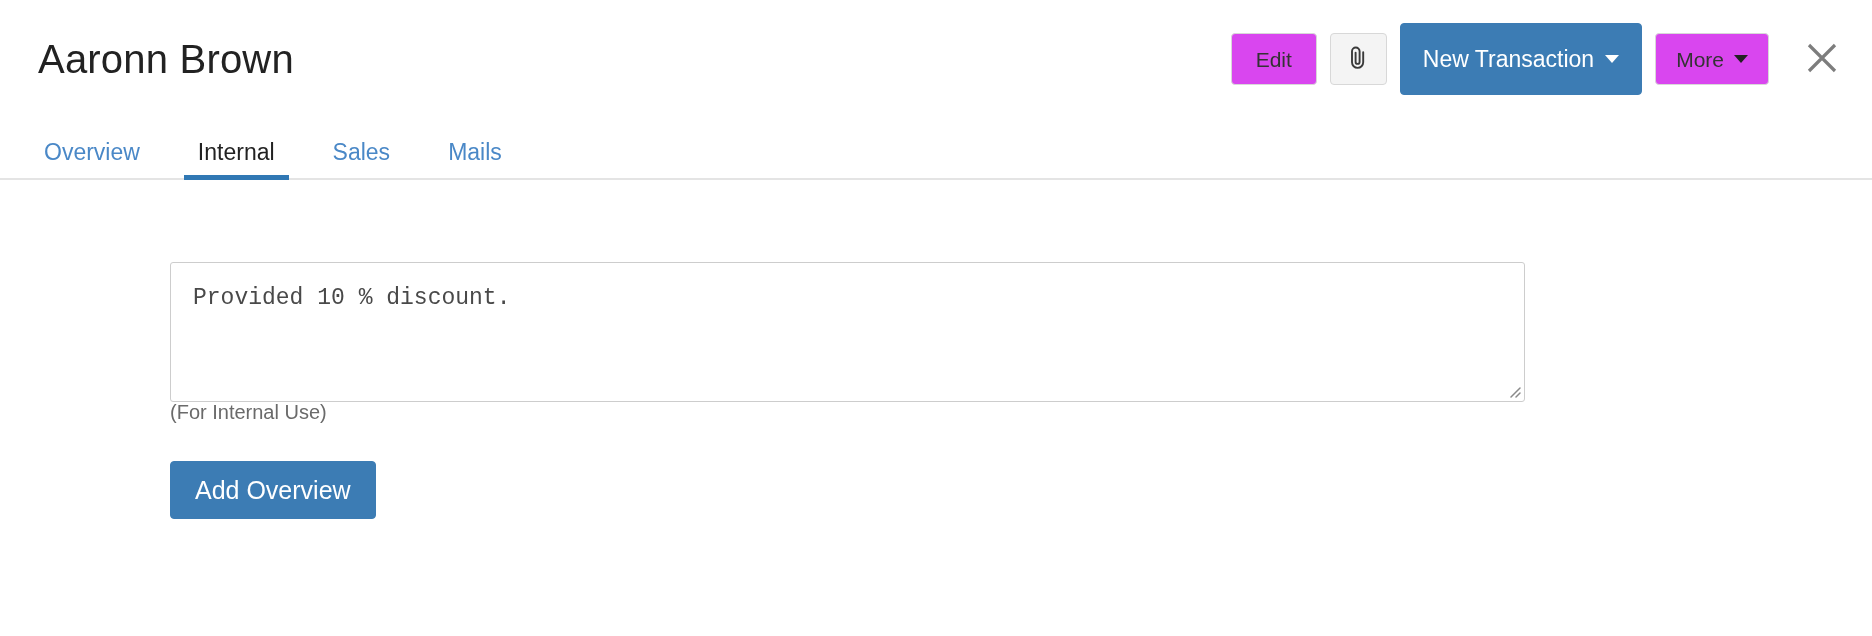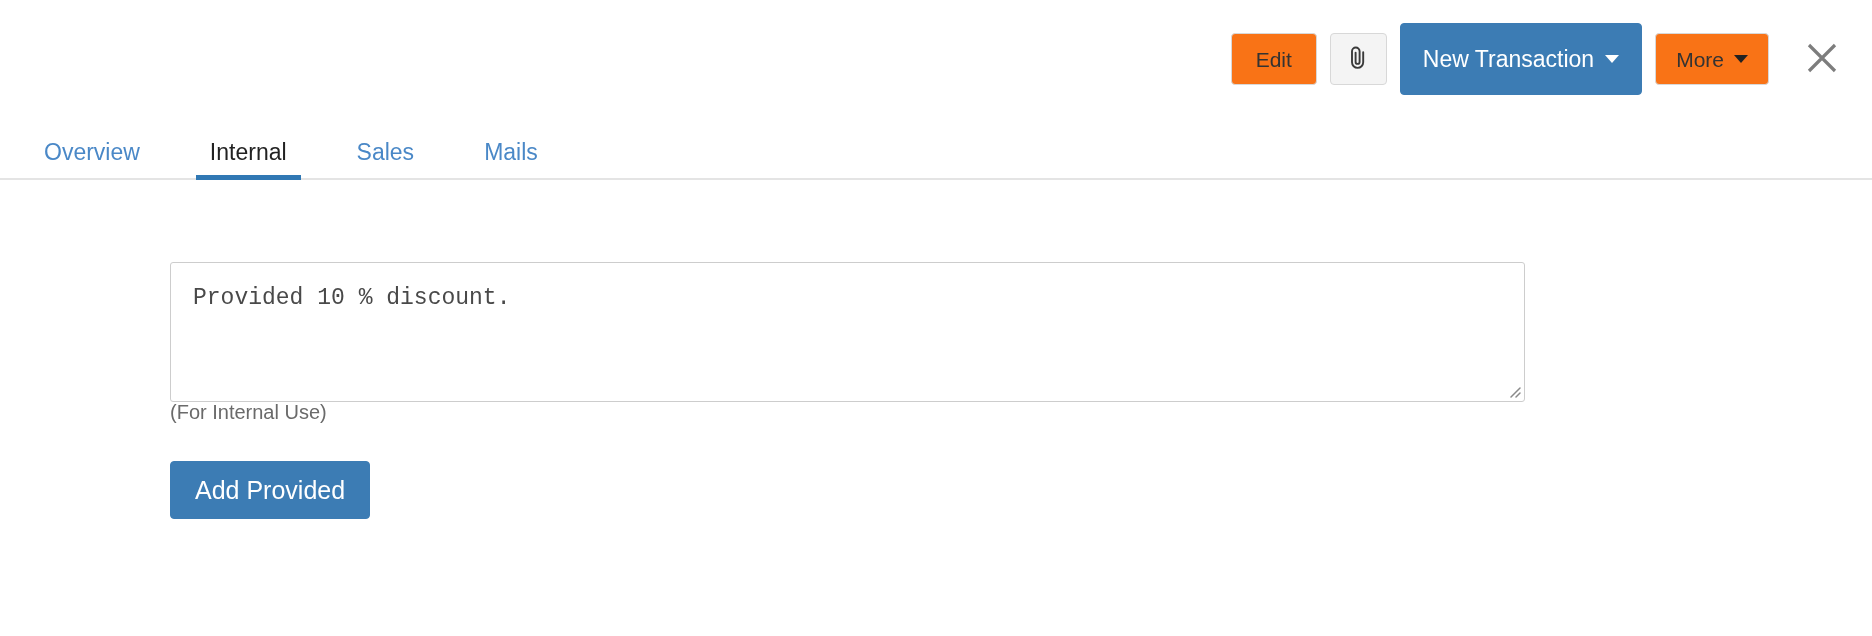--- a/index.html
+++ b/index.html
@@ -44,21 +44,21 @@
     font-size: 21px;
     line-height: 1;
     border-radius: 4px;
     cursor: pointer;
     white-space: nowrap;
     display: inline-flex;
     align-items: center;
     justify-content: center;
   }
   .btn-default {
-    background: #f97316;
+    background: #d946ef;
     border: 1px solid #d8d8d8;
     color: #333333;
     height: 52px;
     padding: 0 24px;
   }
   .btn-icon {
     background: #f4f4f4;
     border: 1px solid #d8d8d8;
     height: 52px;
     width: 57px;
@@ -106,21 +106,20 @@
   }
 
   
   .tabs {
     position: relative;
     height: 62px;
     padding: 0 0 0 30px;
     display: flex;
     align-items: flex-end;
     border-bottom: 2px solid #e4e4e4;
-    gap: 12px;
   }
   .tab {
     font-size: 23px;
     color: #4a88c7;
     padding: 0 14px 14px 14px;
     margin-right: 30px;
     cursor: pointer;
     white-space: nowrap;
     position: relative;
     background: none;
@@ -191,20 +190,21 @@
     display: inline-flex;
     align-items: center;
     line-height: 1;
   }
 </style>
 </head>
 <body>
 
 <div class="header">
 
+  <h1 class="page-title">Aaronn Brown</h1>
 
   <div class="header-actions">
 
     <button class="btn btn-default">Edit</button>
 
     <button class="btn btn-icon">
       <span class="paperclip-icon">
         <svg width="20" height="26" viewBox="0 0 20 26" fill="none" xmlns="http://www.w3.org/2000/svg">
           <path d="M15.2 7.2v10.1a5.6 5.6 0 0 1-11.2 0V6.3a3.8 3.8 0 0 1 7.6 0v10.6a2 2 0 0 1-4 0V7.6" stroke="#3a3a3a" stroke-width="1.9" stroke-linecap="round" stroke-linejoin="round"></path>
         </svg>
@@ -245,15 +245,15 @@
     <textarea class="comment-textarea" placeholder="" style="">Provided 10 % discount.</textarea>
     <span class="resize-grip">
       <svg width="16" height="16" viewBox="0 0 16 16" xmlns="http://www.w3.org/2000/svg">
         <path d="M15 6 L6 15 M15 11 L11 15" stroke="#8a8a8a" stroke-width="1.5" stroke-linecap="round"></path>
       </svg>
     </span>
   </div>
 
   <div class="helper-text">(For Internal Use)</div>
 
-  <button class="add-comment-btn">Add Provided</button>
+  <button class="add-comment-btn">Add Overview</button>
 
 </div>
 
 </body></html>

